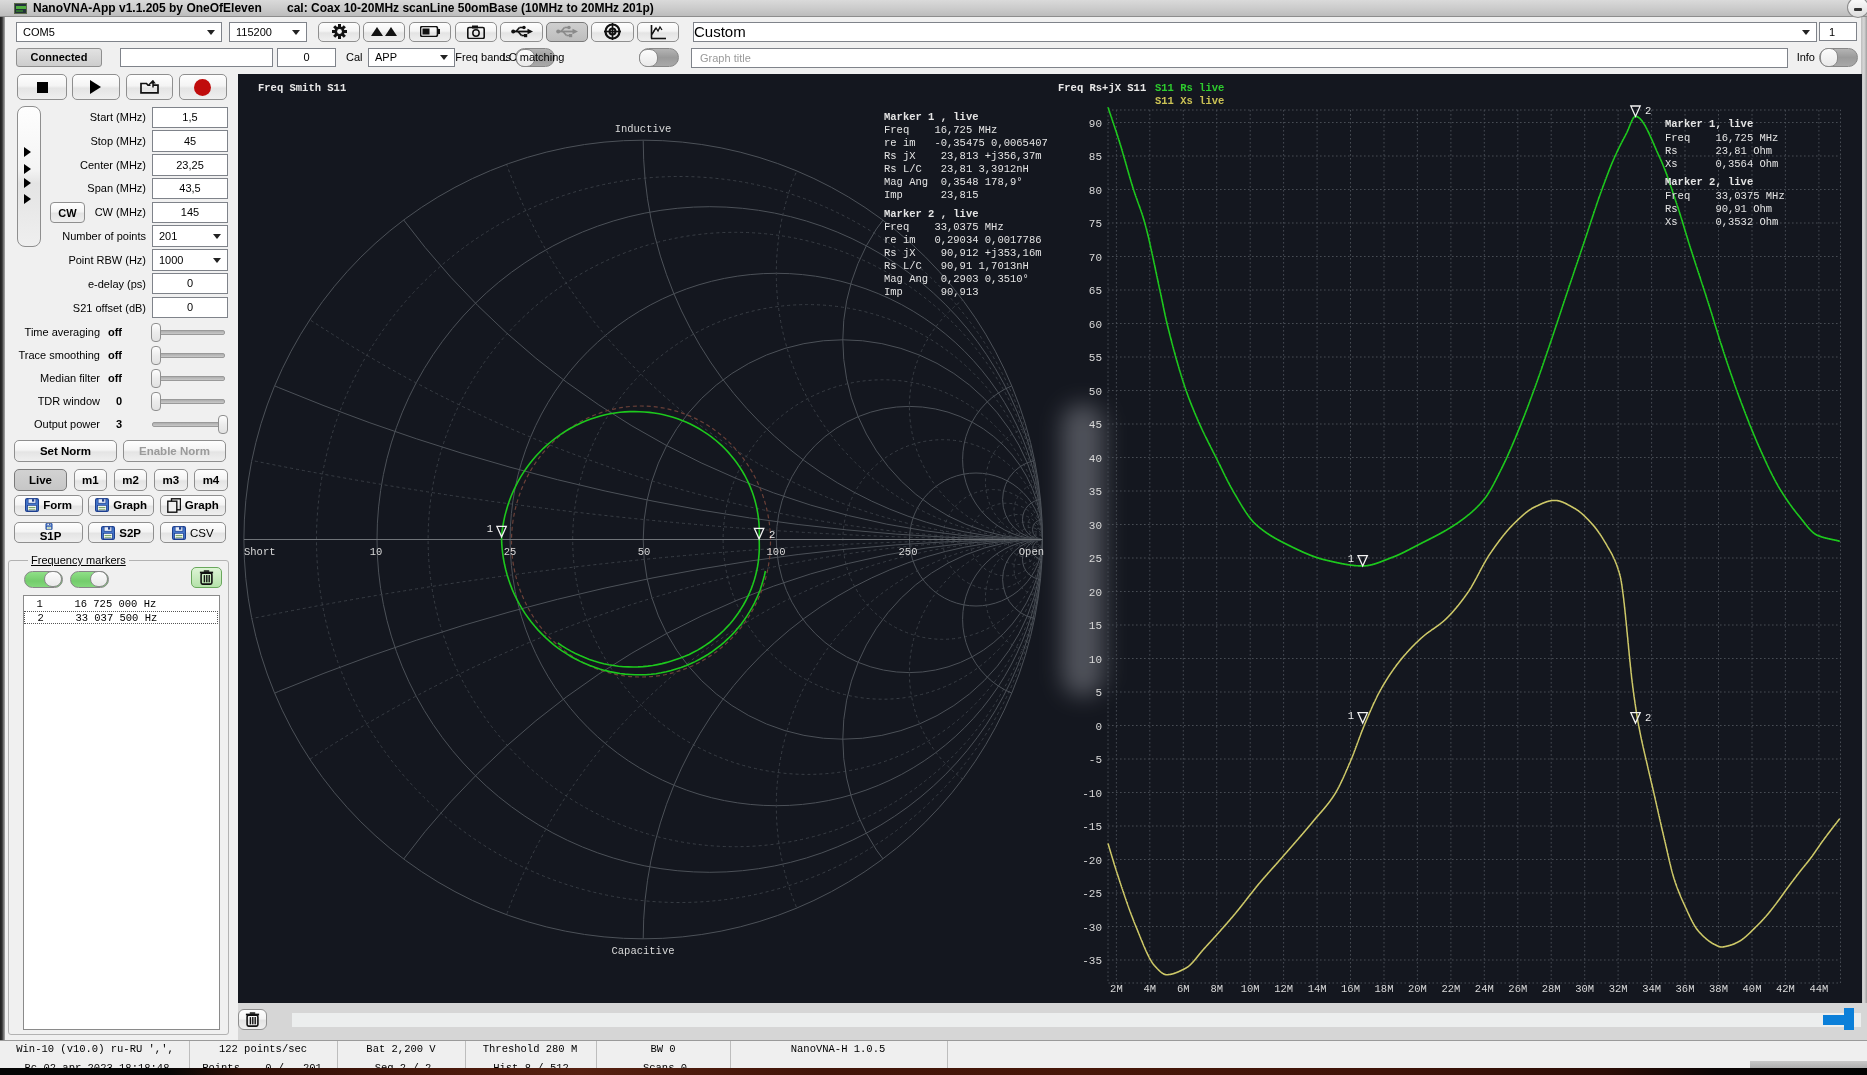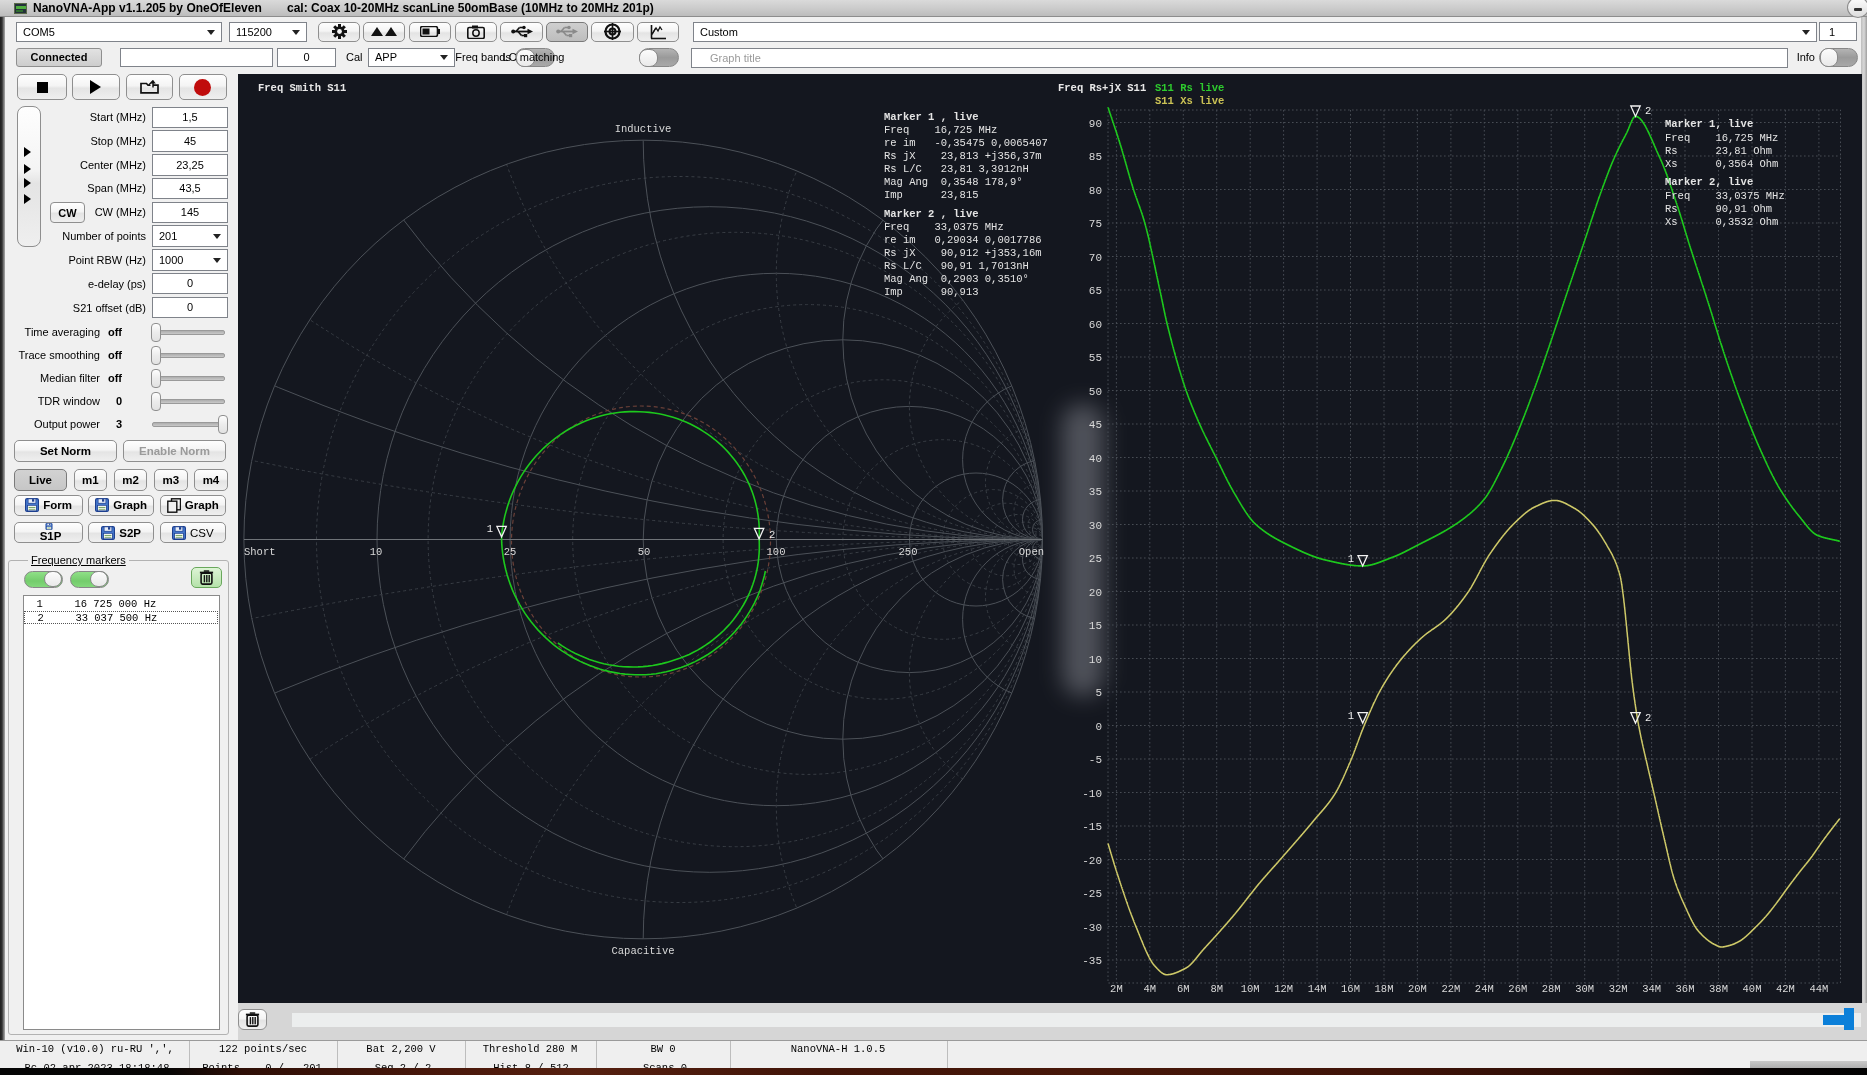--- a/index.html
+++ b/index.html
@@ -82,38 +82,38 @@
       <line x1="1" y1="6.5" x2="18" y2="6.5" stroke="#8a8a8a" stroke-width="1.8"></line>
       <polygon points="22,6.5 16.5,3.8 16.5,9.2" fill="#8a8a8a"></polygon>
       <line x1="5" y1="6.5" x2="8.5" y2="2.5" stroke="#8a8a8a" stroke-width="1.6"></line>
       <line x1="8.5" y1="2.5" x2="12" y2="2.5" stroke="#8a8a8a" stroke-width="1.6"></line>
       <line x1="7" y1="6.5" x2="10.5" y2="10.5" stroke="#8a8a8a" stroke-width="1.6"></line>
       <line x1="10.5" y1="10.5" x2="13.5" y2="10.5" stroke="#8a8a8a" stroke-width="1.6"></line>
       <circle cx="13" cy="2.5" r="1.7" fill="#8a8a8a"></circle>
       <rect x="13" y="9" width="3.2" height="3.2" fill="#8a8a8a"></rect>
       <circle cx="2.2" cy="6.5" r="2" fill="#8a8a8a"></circle>
     </svg></div>
-<div class="fld" style="left:693px;top:21.5px;width:1124px;height:20px;"><span style="margin-left:6px;font-size:11px">Custom</span></div>
+<div class="fld" style="left:693px;top:21.5px;width:1124px;height:20px;"><span style="font-size:15px">Custom</span></div>
 <div style="position:absolute;left:1802px;top:29.5px;width:0;height:0;border-left:4px solid transparent;border-right:4px solid transparent;border-top:5px solid #222"></div>
 <div class="fld" style="left:1819px;top:22px;width:38px;height:19px;justify-content:flex-start;padding:0 9px;"><span style="font-size:11px">1</span></div>
 <div class="btn" style="left:16px;top:47.5px;width:86px;height:19px;font-weight:bold;font-size:11px;background:linear-gradient(#e2e2e2,#cdcdcd);border-radius:3px">Connected</div>
 <div class="fld" style="left:120px;top:47.5px;width:153px;height:19px;justify-content:flex-start;padding:0 5px;"><span style="font-size:11px"></span></div>
 <div class="fld" style="left:277px;top:47.5px;width:59px;height:19px;justify-content:center;padding:0 5px;"><span style="font-size:11px">0</span></div>
 <div class="lbl" style="left:346px;top:49.2px;">Cal</div>
 <div class="fld" style="left:368px;top:47.5px;width:87px;height:19px;"><span style="margin-left:6px;font-size:11px">APP</span></div>
 <div style="position:absolute;left:440px;top:55.0px;width:0;height:0;border-left:4px solid transparent;border-right:4px solid transparent;border-top:5px solid #222"></div>
 <div class="lbl" style="left:311px;top:49.2px;width:200px;text-align:right;">Freq bands</div>
 <div style="position:absolute;left:515px;top:48px;width:40px;height:19px;border-radius:9.5px;border:1px solid #878787;box-sizing:border-box;background:linear-gradient(#b4b4b4,#9a9a9a 50%,#a8a8a8);">
     <div style="position:absolute;left:-0.5px;top:-0.5px;width:19.2px;height:18px;border-radius:8px;background:linear-gradient(#fcfcfc,#e9e9e9);border:1px solid #8a8a8a"></div>
   </div>
 <div class="lbl" style="left:433.5px;top:49.2px;width:200px;text-align:center;">LC matching</div>
 <div style="position:absolute;left:638.5px;top:48px;width:40px;height:19px;border-radius:9.5px;border:1px solid #878787;box-sizing:border-box;background:linear-gradient(#b4b4b4,#9a9a9a 50%,#a8a8a8);">
     <div style="position:absolute;left:-0.5px;top:-0.5px;width:19.2px;height:18px;border-radius:8px;background:linear-gradient(#fcfcfc,#e9e9e9);border:1px solid #8a8a8a"></div>
   </div>
-<div class="fld" style="left:691px;top:47.5px;width:1097px;height:20px;"><span style="margin-left:18px;font-size:11px;color:#9a9a9a">Graph title</span></div>
+<div class="fld" style="left:691px;top:47.5px;width:1097px;height:20px;"><span style="margin-left:8px;font-size:11px;color:#9a9a9a">Graph title</span></div>
 <div class="lbl" style="left:1615px;top:49.2px;width:200px;text-align:right;">Info</div>
 <div style="position:absolute;left:1819px;top:47.5px;width:38.5px;height:19.5px;border-radius:9.75px;border:1px solid #878787;box-sizing:border-box;background:linear-gradient(#b4b4b4,#9a9a9a 50%,#a8a8a8);">
     <div style="position:absolute;left:-0.5px;top:-0.5px;width:18.48px;height:18.5px;border-radius:8px;background:linear-gradient(#fcfcfc,#e9e9e9);border:1px solid #8a8a8a"></div>
   </div>
 <div class="btn" style="left:17px;top:74px;width:50px;height:26px;font-weight:bold;font-size:11px;"><div style="position:static;width:11px;height:11px;background:#000"></div></div>
 <div class="btn" style="left:71.5px;top:74px;width:48px;height:26px;font-weight:bold;font-size:11px;"><div style="position:static;width:0;height:0;border-top:7px solid transparent;border-bottom:7px solid transparent;border-left:11px solid #000"></div></div>
 <div class="btn" style="left:125.7px;top:74px;width:47.5px;height:26px;font-weight:bold;font-size:11px;"><svg width="19" height="14" viewBox="0 0 19 14" style="">
       <path d="M1,12.8 L1,3.5 L6.5,3.5 L8,5.2 L18,5.2 L18,12.8 Z" fill="none" stroke="#111" stroke-width="1.7"></path>
       <polygon points="9.5,4.5 13,1 13,8" fill="#f4f4f4"></polygon>
       <line x1="9" y1="4.7" x2="13" y2="0.8" stroke="#111" stroke-width="1.5"></line>

